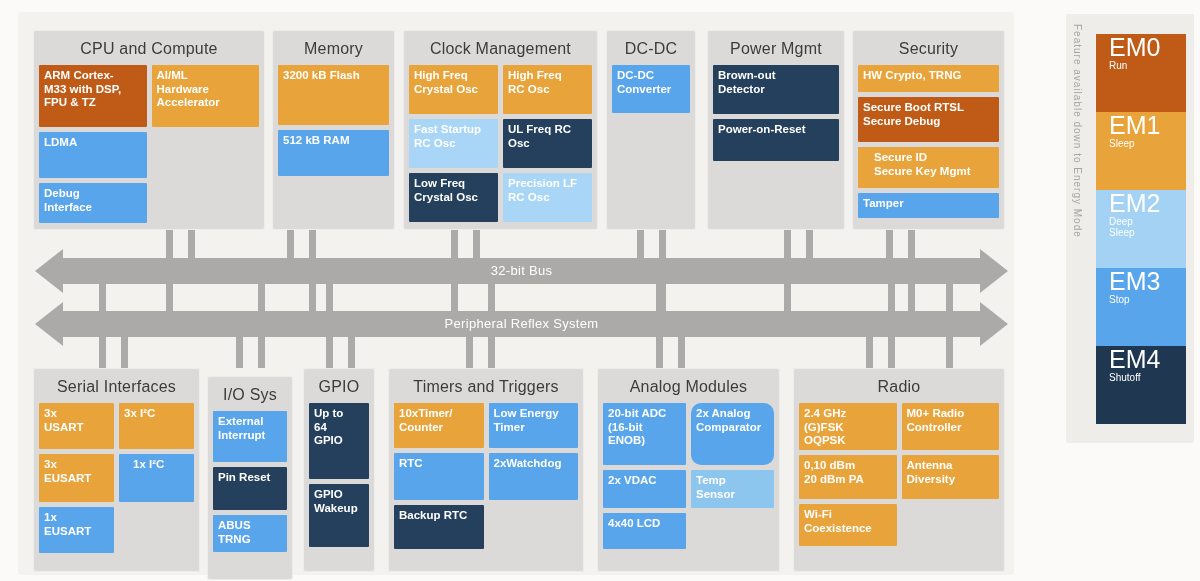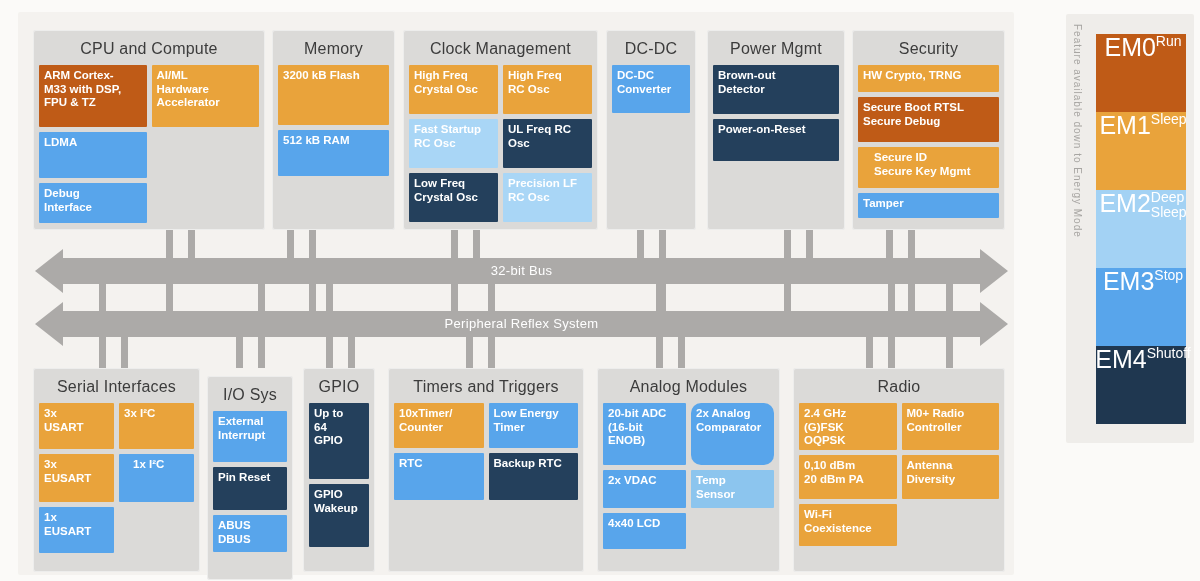--- a/index.html
+++ b/index.html
@@ -37,25 +37,25 @@
     position:absolute; left:1066px; top:14px; width:128px; height:429px;
     background:#EFEDEA; border-radius:2px;
   }
   .side-note {
     position:absolute; left:6px; top:10px; height:405px;
     writing-mode:vertical-rl; font-size:10px; letter-spacing:1px;
     color:#A7A5A2; white-space:nowrap;
   }
   .em-stack { position:absolute; left:30px; top:20px; width:90px; }
   .em {
-    height:78px; color:#FFFFFF; padding-left:4px; box-sizing:border-box;
-    display:flex; flex-direction:row; justify-content:center;
+    height:78px; color:#FFFFFF; padding-left:13px; box-sizing:border-box;
+    display:flex; flex-direction:column; 
   }
   .em .em-name { font-size:25px; line-height:1.05; font-weight:400; }
-  .em .em-sub  { font-size:14px; line-height:1.1; white-space:pre-line; }
+  .em .em-sub  { font-size:10px; line-height:1.1; white-space:pre-line; }
 </style>
 </head>
 <body>
 
 <div class="stage">
   <div class="canvas-bg"></div>
 
   <svg class="bus-svg" width="1200" height="581">
     <g fill="#ACAAA8">
 
@@ -172,41 +172,42 @@
 EUSART</div>
         </div>
       </section>
       <section class="panel" style="left: 207px; top: 376px; width: 86px; height: 204px;">
         <h2>I/O Sys</h2>
         <div class="tiles" style="grid-template-columns: 1fr; grid-template-rows: 51px 43px 37px;">
           <div class="tile" style="background: rgb(88, 165, 235);">External
 Interrupt</div>
           <div class="tile" style="background: rgb(36, 64, 92);">Pin Reset</div>
           <div class="tile" style="background: rgb(88, 165, 235);">ABUS
-DBUS</div>
+TRNG</div>
         </div>
       </section>
       <section class="panel" style="left: 303px; top: 368px; width: 72px; height: 204px;">
         <h2>GPIO</h2>
         <div class="tiles" style="grid-template-columns: 1fr; grid-template-rows: 76px 63px;">
           <div class="tile" style="background: rgb(36, 64, 92);">Up to
 64
 GPIO</div>
           <div class="tile" style="background: rgb(36, 64, 92);">GPIO
 Wakeup</div>
         </div>
       </section>
       <section class="panel" style="left: 388px; top: 368px; width: 196px; height: 204px;">
         <h2>Timers and Triggers</h2>
         <div class="tiles" style="grid-template-columns: 1fr 1fr; grid-template-rows: 45px 47px 44px;">
           <div class="tile" style="background: rgb(233, 163, 59);">10xTimer/
 Counter</div>
           <div class="tile" style="background: rgb(88, 165, 235);">Low Energy
 Timer</div>
           <div class="tile" style="background: rgb(88, 165, 235);">RTC</div>
+          <div class="tile" style="background: rgb(88, 165, 235);">2xWatchdog</div>
           <div class="tile" style="background: rgb(36, 64, 92);">Backup RTC</div>
         </div>
       </section>
       <section class="panel" style="left: 597px; top: 368px; width: 183px; height: 204px;">
         <h2>Analog Modules</h2>
         <div class="tiles" style="grid-template-columns: 1fr 1fr; grid-template-rows: 62px 38px 36px;">
           <div class="tile" style="background: rgb(88, 165, 235);">20-bit ADC
 (16-bit
 ENOB)</div>
           <div class="tile" style="background: rgb(88, 165, 235); border-radius: 10px;">2x Analog

